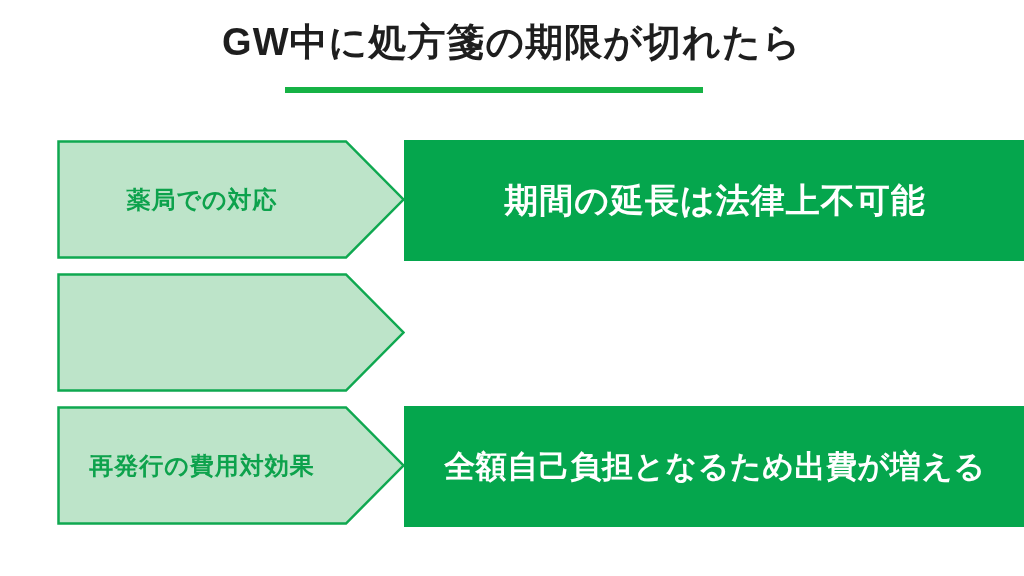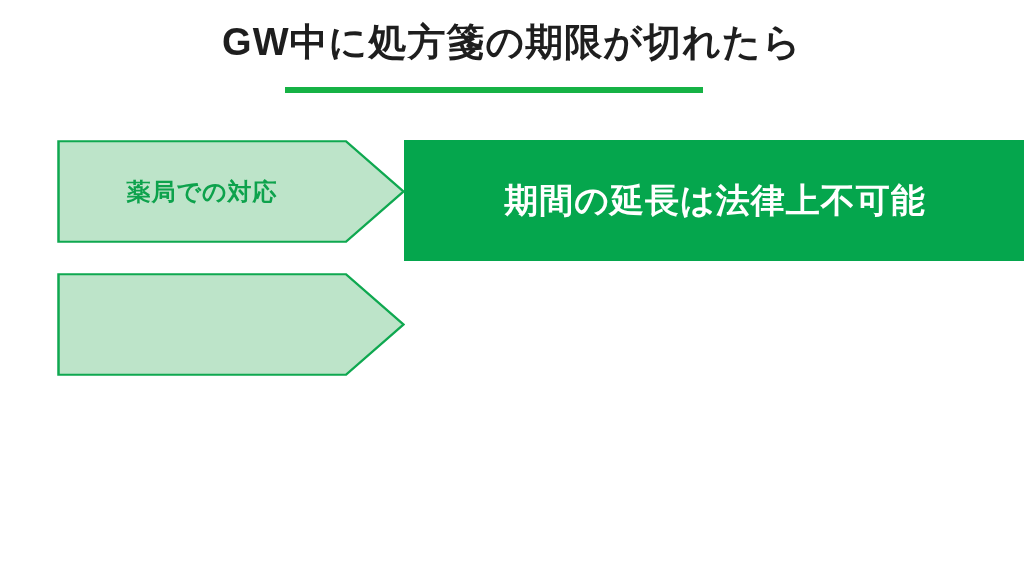--- a/index.html
+++ b/index.html
@@ -52,21 +52,21 @@
     height: 121px;
   }
   .row.r1 { top: 140px; }
   .row.r2 { top: 273px; }
   .row.r3 { top: 406px; }
   .arrow {
     position: absolute;
     left: 57px;
     top: 0;
     width: 348px;
-    height: 103px;
+    height: 119px;
   }
   .arrow svg { display: block; width: 100%; height: 100%; }
   .arrow polygon {
     fill: var(--arrow-fill);
     stroke: var(--arrow-border);
     stroke-width: 2.5;
     stroke-linejoin: miter;
   }
   .arrow-label {
     position: absolute;
@@ -120,14 +120,23 @@
   </div>
 
   <div class="row r2">
     <div class="arrow">
       <svg viewBox="0 0 348 121" preserveAspectRatio="none">
         <polygon points="1.5,1.5 289,1.5 346.5,60.5 289,119.5 1.5,119.5"></polygon>
       </svg>
     </div>
   </div>
 
+  <div class="row r3">
+    <div class="arrow">
+      <svg viewBox="0 0 348 121" preserveAspectRatio="none">
+        <polygon points="1.5,1.5 289,1.5 346.5,60.5 289,119.5 1.5,119.5"></polygon>
+      </svg>
+      <div class="arrow-label">再発行の費用対効果</div>
+    </div>
+    <div class="desc-box tight">全額自己負担となるため出費が増える</div>
+  </div>
 
 </div>
 
 </body></html>

